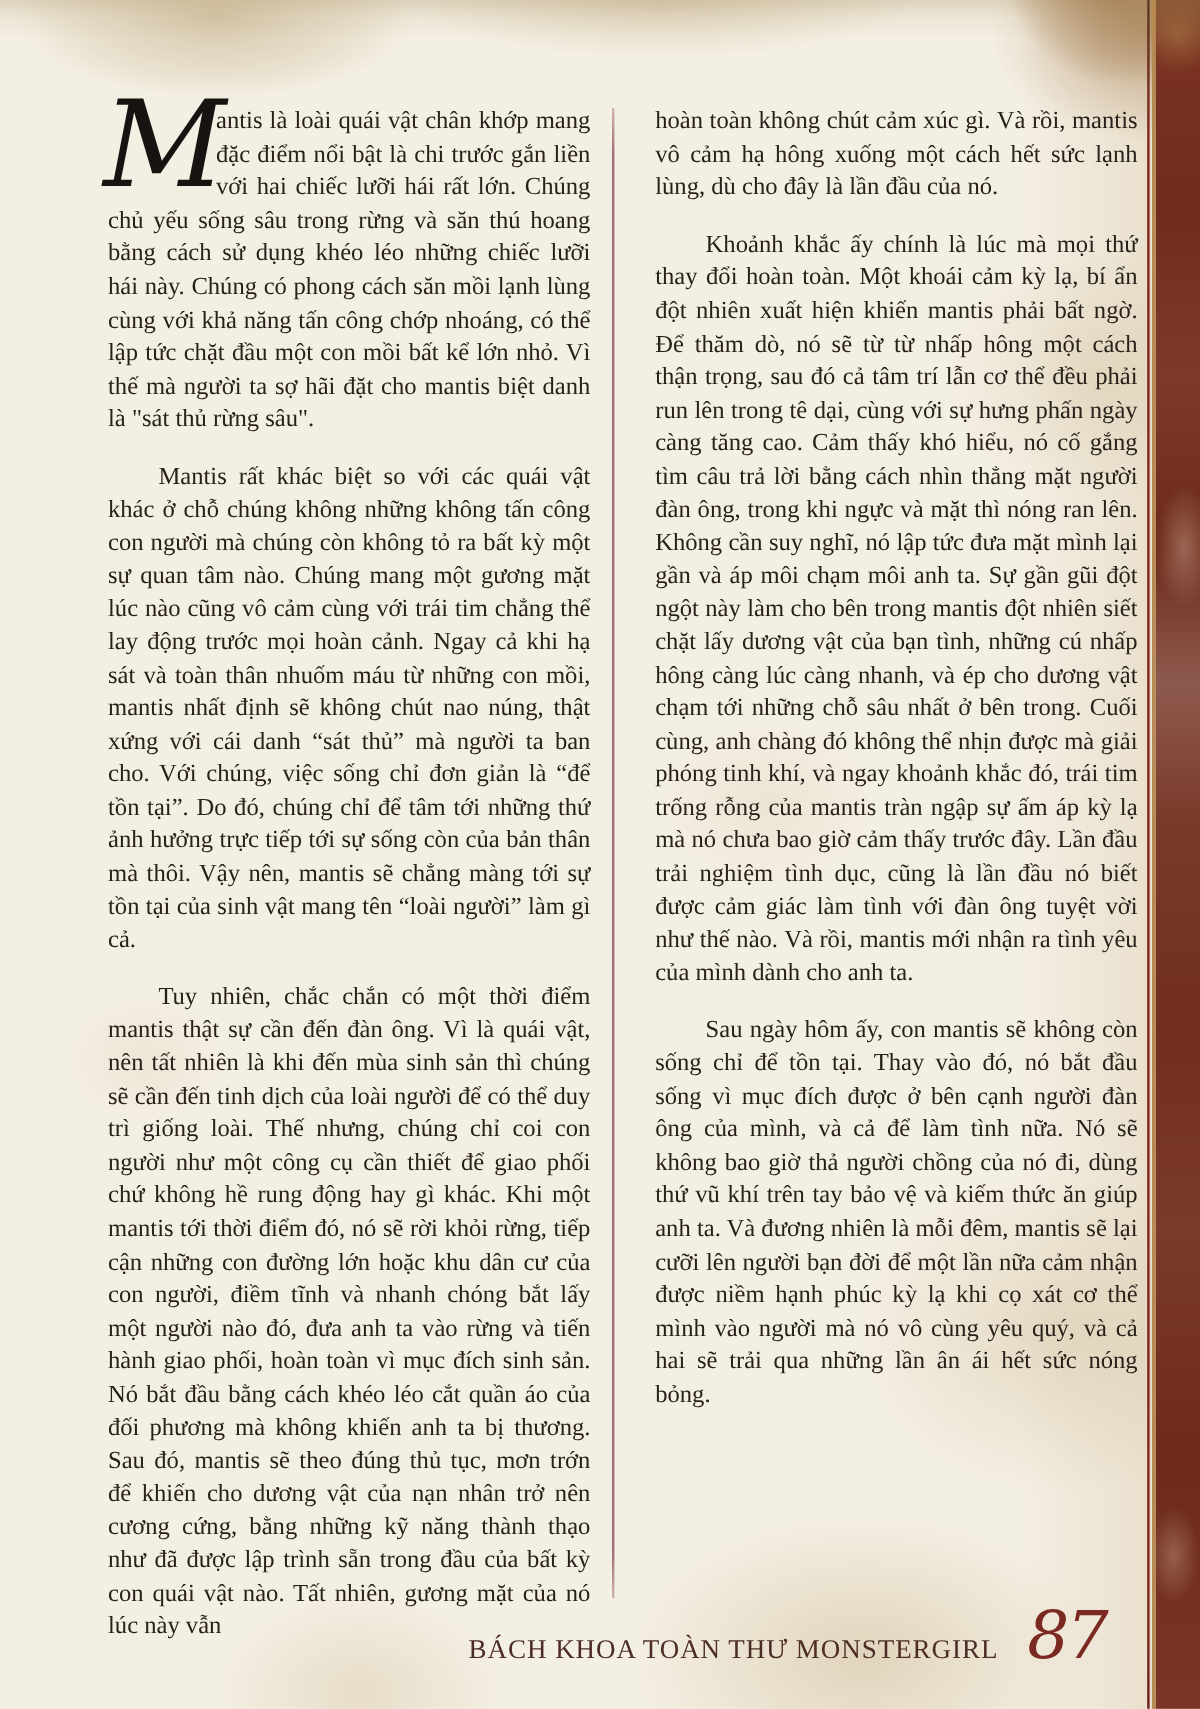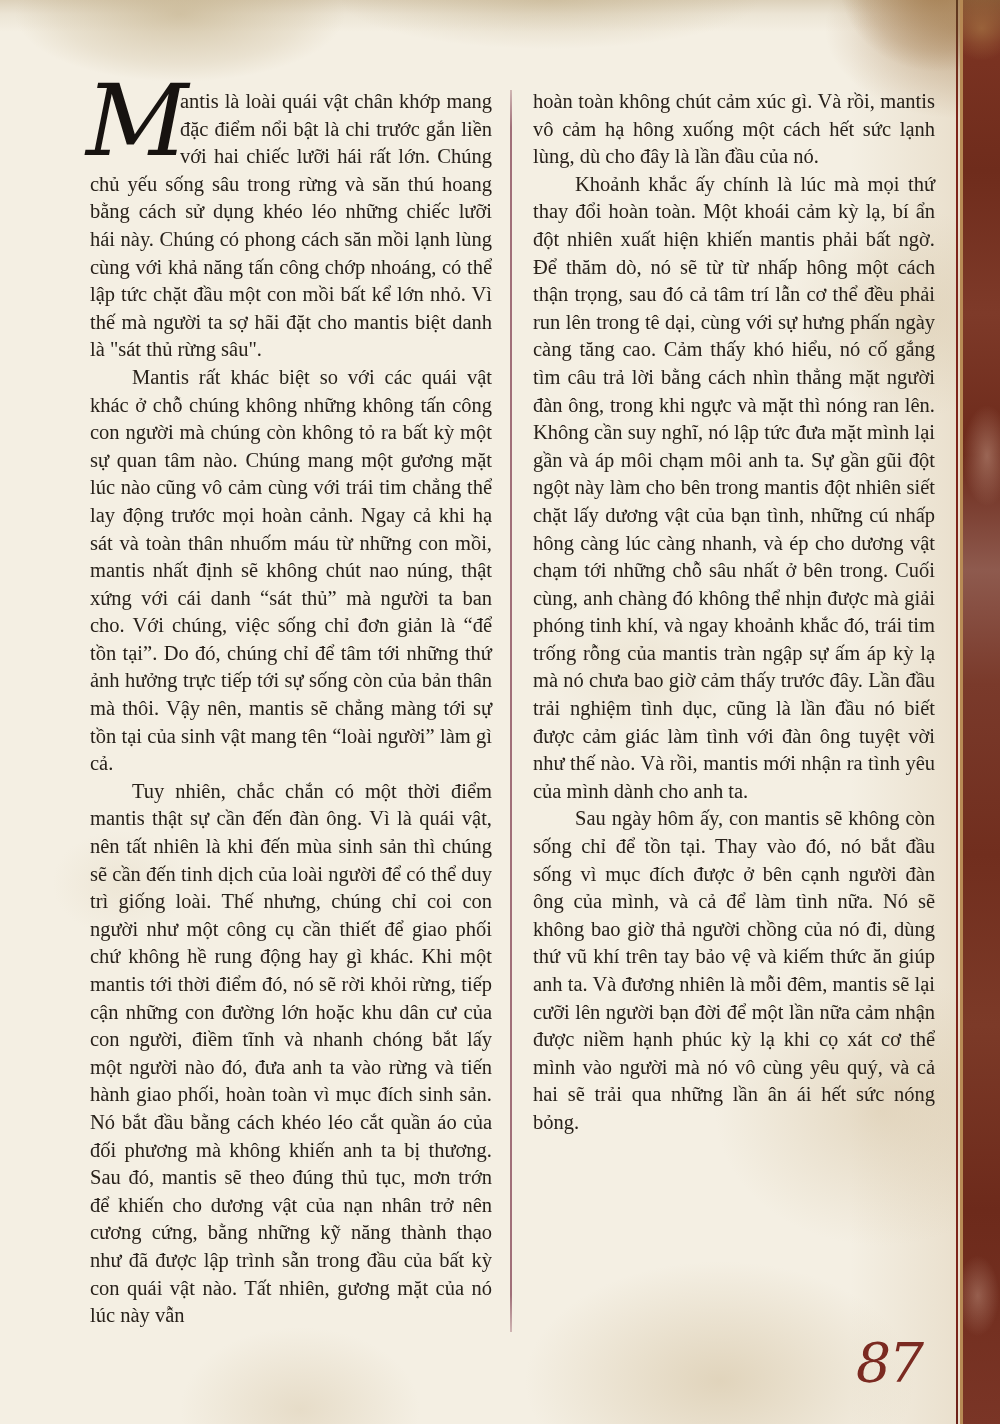--- a/index.html
+++ b/index.html
@@ -43,23 +43,23 @@
     position:absolute;top:0;right:40px;width:120px;height:130px;
     background:radial-gradient(ellipse 130px 115px at 82% -12%, rgba(158,117,70,0.8), rgba(158,117,70,0.25) 58%, transparent 76%);
   }
   .content{position:absolute;top:0;left:0;width:960px;height:1424px;}
   .column{
     position:absolute;top:88px;width:402px;
     font-size:20.5px;line-height:27.6px;color:#28211a;
     text-align:justify;
   }
   .column-left{left:90px;}
-  .column-right{left:533px;}
+  .column-right{left:546px;}
   .column p{margin:0;padding:0;}
-  .column p.indent{text-indent:42px;}
+  .column p.indent{text-indent:42px;margin-top:20px;}
   .divider{
     position:absolute;left:510px;top:90px;width:2px;height:1242px;
     background:linear-gradient(180deg, rgba(164,112,122,0.45) 0, #a06f79 3%, #a06f79 97%, rgba(164,112,122,0.45) 100%);
   }
   .dropcap{
     float:left;width:90px;height:56px;position:relative;
   }
   .dropcap b{
     position:absolute;left:-4px;top:-17px;
     font-weight:normal;font-style:italic;
@@ -98,18 +98,19 @@
       </div>
     <div class="divider"></div>
     <div class="column column-right">
         <p>hoàn toàn không chút cảm xúc gì. Và rồi, mantis vô cảm hạ hông xuống một cách hết sức lạnh lùng, dù cho đây là lần đầu của nó.</p>
         <p class="indent">Khoảnh khắc ấy chính là lúc mà mọi thứ thay đổi hoàn toàn. Một khoái cảm kỳ lạ, bí ẩn đột nhiên xuất hiện khiến mantis phải bất ngờ. Để thăm dò, nó sẽ từ từ nhấp hông một cách thận trọng, sau đó cả tâm trí lẫn cơ thể đều phải run lên trong tê dại, cùng với sự hưng phấn ngày càng tăng cao. Cảm thấy khó hiểu, nó cố gắng tìm câu trả lời bằng cách nhìn thẳng mặt người đàn ông, trong khi ngực và mặt thì nóng ran lên. Không cần suy nghĩ, nó lập tức đưa mặt mình lại gần và áp môi chạm môi anh ta. Sự gần gũi đột ngột này làm cho bên trong mantis đột nhiên siết chặt lấy dương vật của bạn tình, những cú nhấp hông càng lúc càng nhanh, và ép cho dương vật chạm tới những chỗ sâu nhất ở bên trong. Cuối cùng, anh chàng đó không thể nhịn được mà giải phóng tinh khí, và ngay khoảnh khắc đó, trái tim trống rỗng của mantis tràn ngập sự ấm áp kỳ lạ mà nó chưa bao giờ cảm thấy trước đây. Lần đầu trải nghiệm tình dục, cũng là lần đầu nó biết được cảm giác làm tình với đàn ông tuyệt vời như thế nào. Và rồi, mantis mới nhận ra tình yêu của mình dành cho anh ta.</p>
         <p class="indent">Sau ngày hôm ấy, con mantis sẽ không còn sống chỉ để tồn tại. Thay vào đó, nó bắt đầu sống vì mục đích được ở bên cạnh người đàn ông của mình, và cả để làm tình nữa. Nó sẽ không bao giờ thả người chồng của nó đi, dùng thứ vũ khí trên tay bảo vệ và kiếm thức ăn giúp anh ta. Và đương nhiên là mỗi đêm, mantis sẽ lại cưỡi lên người bạn đời để một lần nữa cảm nhận được niềm hạnh phúc kỳ lạ khi cọ xát cơ thể mình vào người mà nó vô cùng yêu quý, và cả hai sẽ trải qua những lần ân ái hết sức nóng bỏng.</p>
       </div>
   </div>
 
   <div class="footer">
+    <span class="footer-title">BÁCH KHOA TOÀN THƯ MONSTERGIRL</span>
     <span class="page-number">87</span>
   </div>
 
   <div class="spine-line"></div>
   <div class="spine"></div>
 </div>
 
 </body></html>

